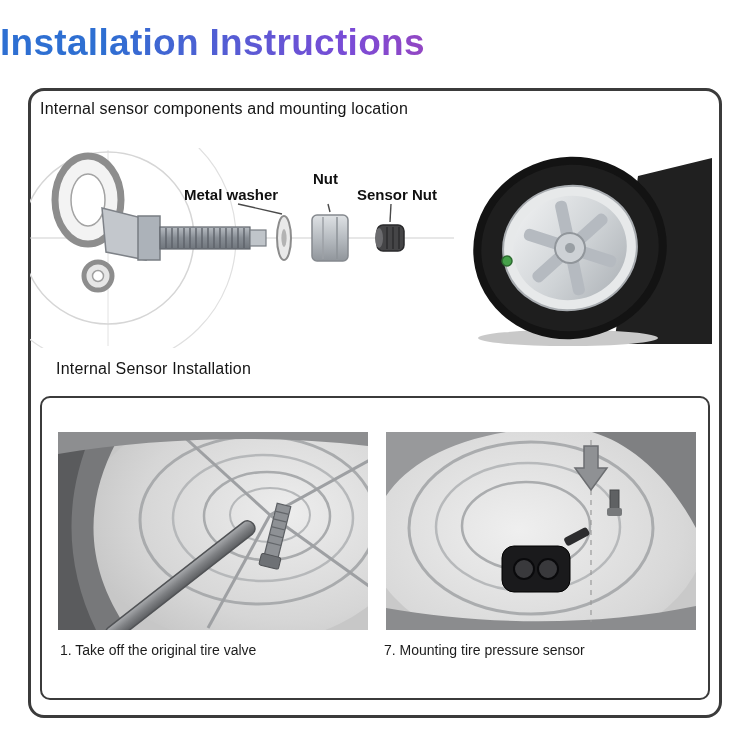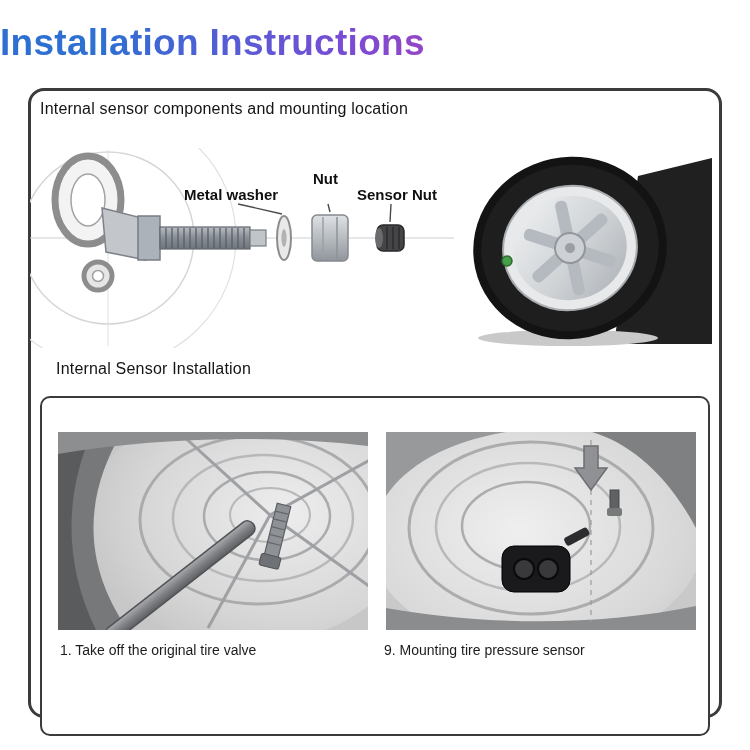--- a/index.html
+++ b/index.html
@@ -22,21 +22,21 @@
   #heading-install   { left:40px; top:360px;margin-left:16px; }
 
   .part-label { position:absolute; font-size:15px; font-weight:700; color:#101010; }
   #label-washer   { left:184px; top:186px; }
   #label-nut      { left:313px; top:170px; }
   #label-blindnut { left:357px; top:186px; }
 
   .diagram-svg { position:absolute; left:30px;  top:148px; width:424px; height:200px; }
   .wheel-svg   { position:absolute; left:452px; top:146px; width:260px; height:204px; }
 
-  .inner-box { position:absolute; left:40px; top:396px; width:670px; height:340px;
+  .inner-box { position:absolute; left:40px; top:396px; width:670px; height:304px;
     border:2.5px solid #3b3b3b; border-radius:10px; background:#ffffff; }
   .photo { position:absolute; top:34px; width:310px; height:198px; }
   #photo-1 { left:16px; }
   #photo-2 { left:344px; }
   .caption { position:absolute; top:244px; font-size:14px; color:#1c1c1c; }
   #caption-1 { left:18px; }
   #caption-2 { left:342px; }
 </style>
 </head>
 <body>
@@ -244,16 +244,16 @@
       </g>
       <g>
         <rect x="116" y="114" width="68" height="46" rx="12" fill="#1a1a1c" stroke="#000000"></rect>
         <circle cx="138" cy="137" r="10" fill="#39393c" stroke="#0a0a0c" stroke-width="2"></circle>
         <circle cx="162" cy="137" r="10" fill="#39393c" stroke="#0a0a0c" stroke-width="2"></circle>
         <rect x="180" y="106" width="26" height="9" rx="3" transform="rotate(-28 180 112)" fill="#2c2c2e"></rect>
       </g>
     </svg>
 
     <span class="caption" id="caption-1">1. Take off the original tire valve</span>
-    <span class="caption" id="caption-2">9. Mounting tire pressure sensor</span>
+    <span class="caption" id="caption-2">7. Mounting tire pressure sensor</span>
   </div>
 
 </div>
 
 </body></html>

